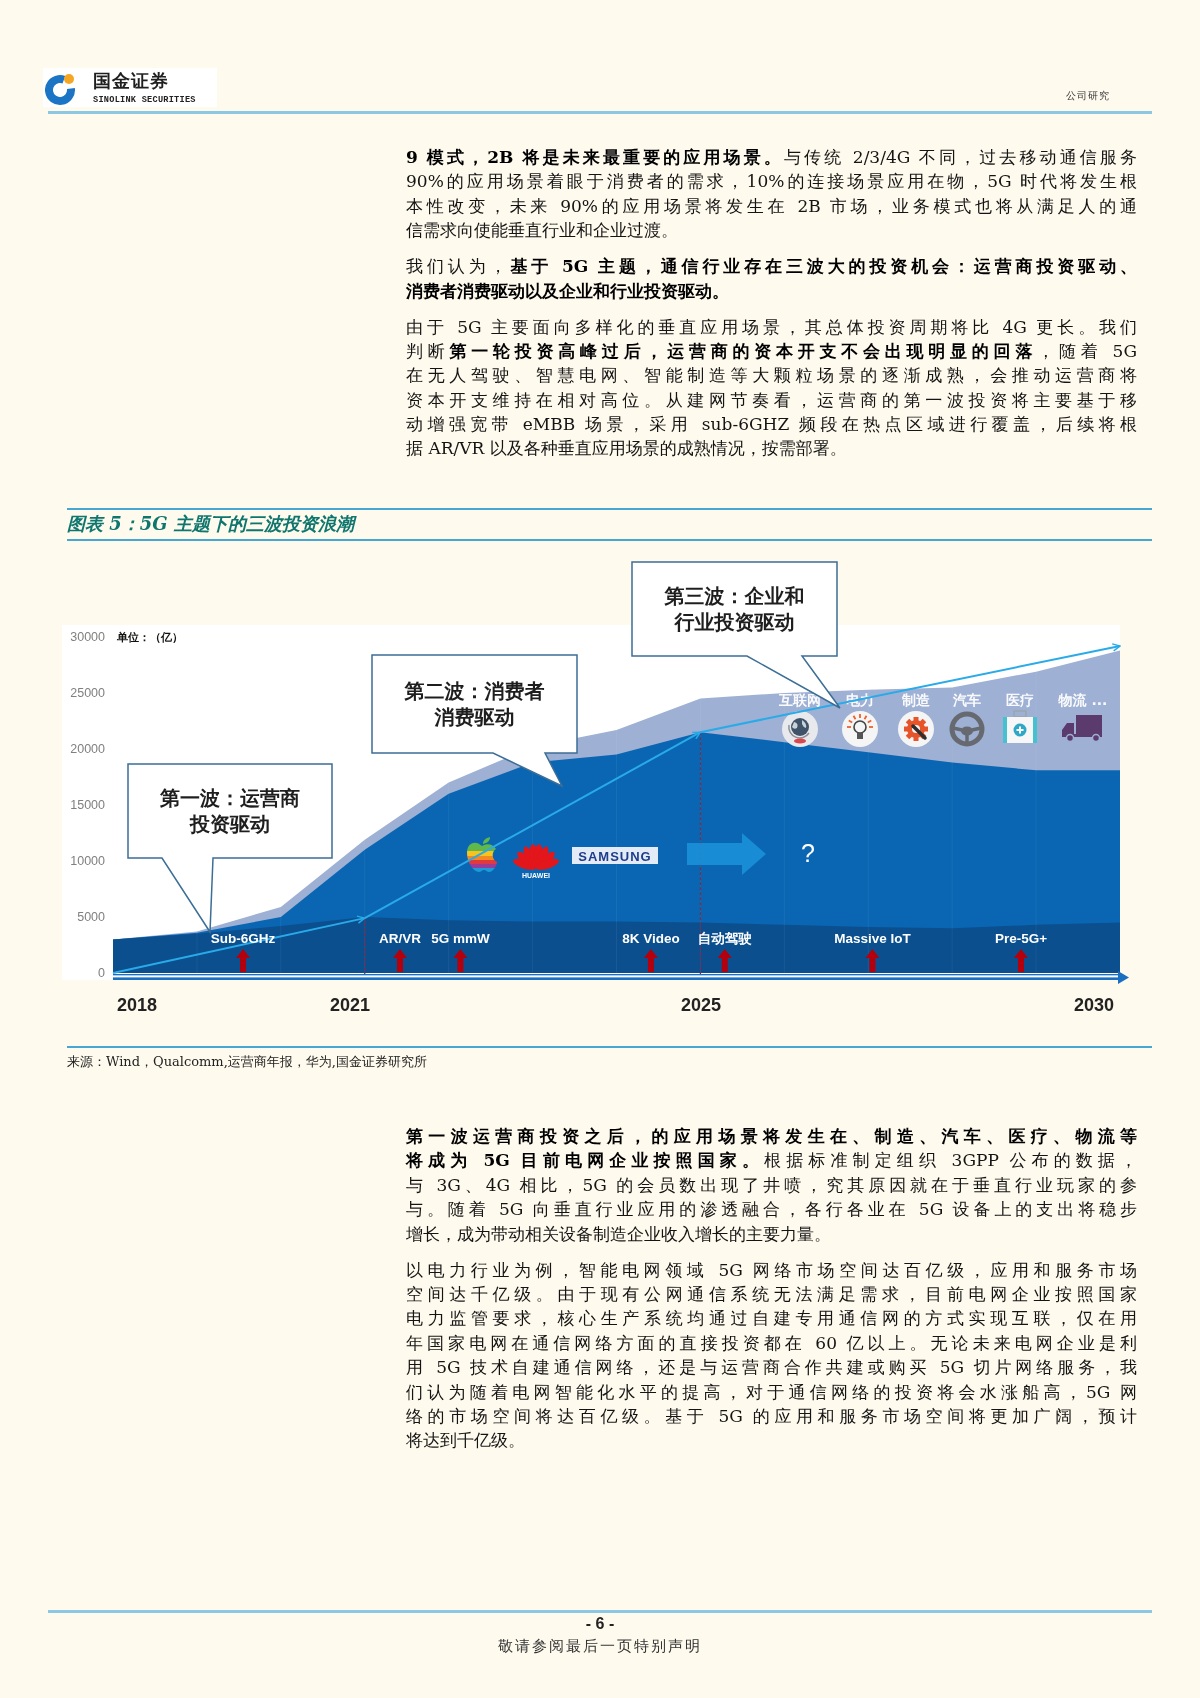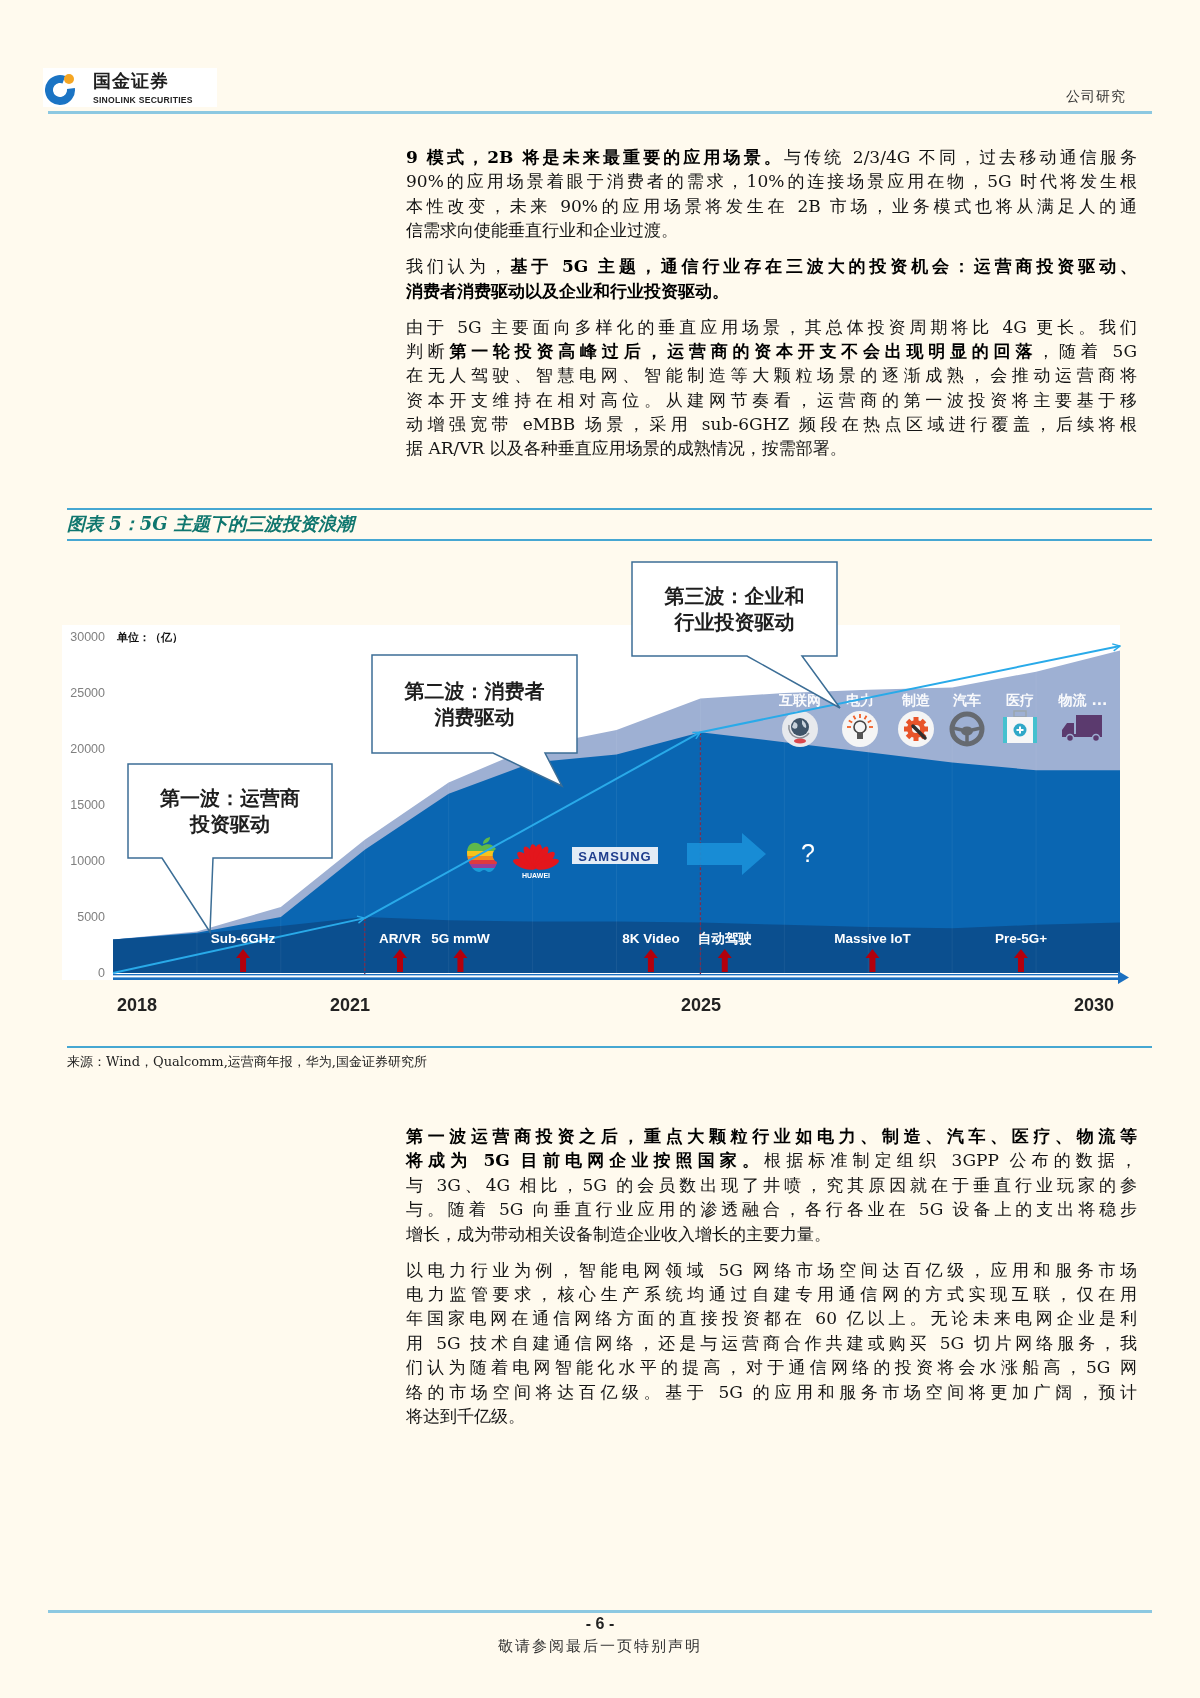--- a/index.html
+++ b/index.html
@@ -2,22 +2,22 @@
 <html><head>
 <meta charset="utf-8">
 <style>
   html, body { margin:0; padding:0; background:#fffaee; }
   #page { position:relative; width:1200px; height:1698px; overflow:hidden; background:#fffaee; }
 
   
   .logo { position:absolute; left:43px; top:68px; width:174px; height:39px; background:#ffffff; }
   .logo-mark { position:absolute; left:2px; top:2px; width:32px; height:36px; }
   .logo-cn { position:absolute; left:50px; top:2px; font-family:"DejaVu Sans", sans-serif; font-weight:bold; font-size:18px; line-height:22px; color:#1f1f1f; letter-spacing:1px; }
-  .logo-en { position:absolute; left:50px; top:27px; font-family:Liberation Sans, sans-serif; font-weight:bold; font-size:8.6px; line-height:10px; color:#222; letter-spacing:0.25px; white-space:nowrap; }
-  .section-label { position:absolute; left:1066px; top:85px; font-family:"DejaVu Serif", serif; font-size:14px; line-height:22px; color:#333; letter-spacing:1px; }
+  .logo-en { position:absolute; left:50px; top:27px; font-family:Liberation Mono, monospace; font-weight:bold; font-size:8.6px; line-height:10px; color:#222; letter-spacing:0.25px; white-space:nowrap; }
+  .section-label { position:absolute; left:1066px; top:85px; font-family:"DejaVu Serif", serif; font-size:10px; line-height:22px; color:#333; letter-spacing:1px; }
   .rule { position:absolute; background:#8cc8e1; }
   .rule.header { left:48px; width:1104px; top:111px; height:3px; }
   .rule.footer { left:48px; width:1104px; top:1610px; height:3px; }
   .rule.fig { left:67px; width:1085px; height:2px; background:#46a7d2; }
 
   
   .text-block { position:absolute; left:406px; width:731px; font-family:"DejaVu Serif", serif; font-size:17px; color:#141414; }
   .para { margin:0 0 11.6px 0; }
   .line { height:24.4px; line-height:24.4px; text-align:justify; text-align-last:justify; overflow:visible; }
   .line.last { text-align-last:left; }
@@ -251,28 +251,29 @@
 
   <div class="callout-text callout-1">第一波：运营商投资驱动</div>
   <div class="callout-text callout-2">第二波：消费者消费驱动</div>
   <div class="callout-text callout-3">第三波：企业和行业投资驱动</div>
 
   <div class="rule fig" style="top:1046px;"></div>
   <div class="fig-source">来源：Wind，Qualcomm,运营商年报，华为,国金证券研究所</div>
 
   <div class="text-block" style="top:1124px;">
       <div class="para">
-        <div class="line"><span class="b">第一波运营商投资之后，重点大颗粒行业如电力、制造、汽车、医疗、物流等</span></div>
+        <div class="line"><span class="b">第一波运营商投资之后，的应用场景将发生在、制造、汽车、医疗、物流等</span></div>
         <div class="line"><span class="b">将成为 5G 目前电网企业按照国家。</span><span>根据标准制定组织 3GPP 公布的数据，</span></div>
         <div class="line"><span>与 3G、4G 相比，5G 的会员数出现了井喷，究其原因就在于垂直行业玩家的参</span></div>
         <div class="line"><span>与。随着 5G 向垂直行业应用的渗透融合，各行各业在 5G 设备上的支出将稳步</span></div>
         <div class="line last"><span>增长，成为带动相关设备制造企业收入增长的主要力量。</span></div>
       </div>
       <div class="para">
         <div class="line"><span>以电力行业为例，智能电网领域 5G 网络市场空间达百亿级，应用和服务市场</span></div>
+        <div class="line"><span>空间达千亿级。由于现有公网通信系统无法满足需求，目前电网企业按照国家</span></div>
         <div class="line"><span>电力监管要求，核心生产系统均通过自建专用通信网的方式实现互联，仅在用</span></div>
         <div class="line"><span>年国家电网在通信网络方面的直接投资都在 60 亿以上。无论未来电网企业是利</span></div>
         <div class="line"><span>用 5G 技术自建通信网络，还是与运营商合作共建或购买 5G 切片网络服务，我</span></div>
         <div class="line"><span>们认为随着电网智能化水平的提高，对于通信网络的投资将会水涨船高，5G 网</span></div>
         <div class="line"><span>络的市场空间将达百亿级。基于 5G 的应用和服务市场空间将更加广阔，预计</span></div>
         <div class="line last"><span>将达到千亿级。</span></div>
       </div>
     </div>
 
   <div class="rule footer"></div>

